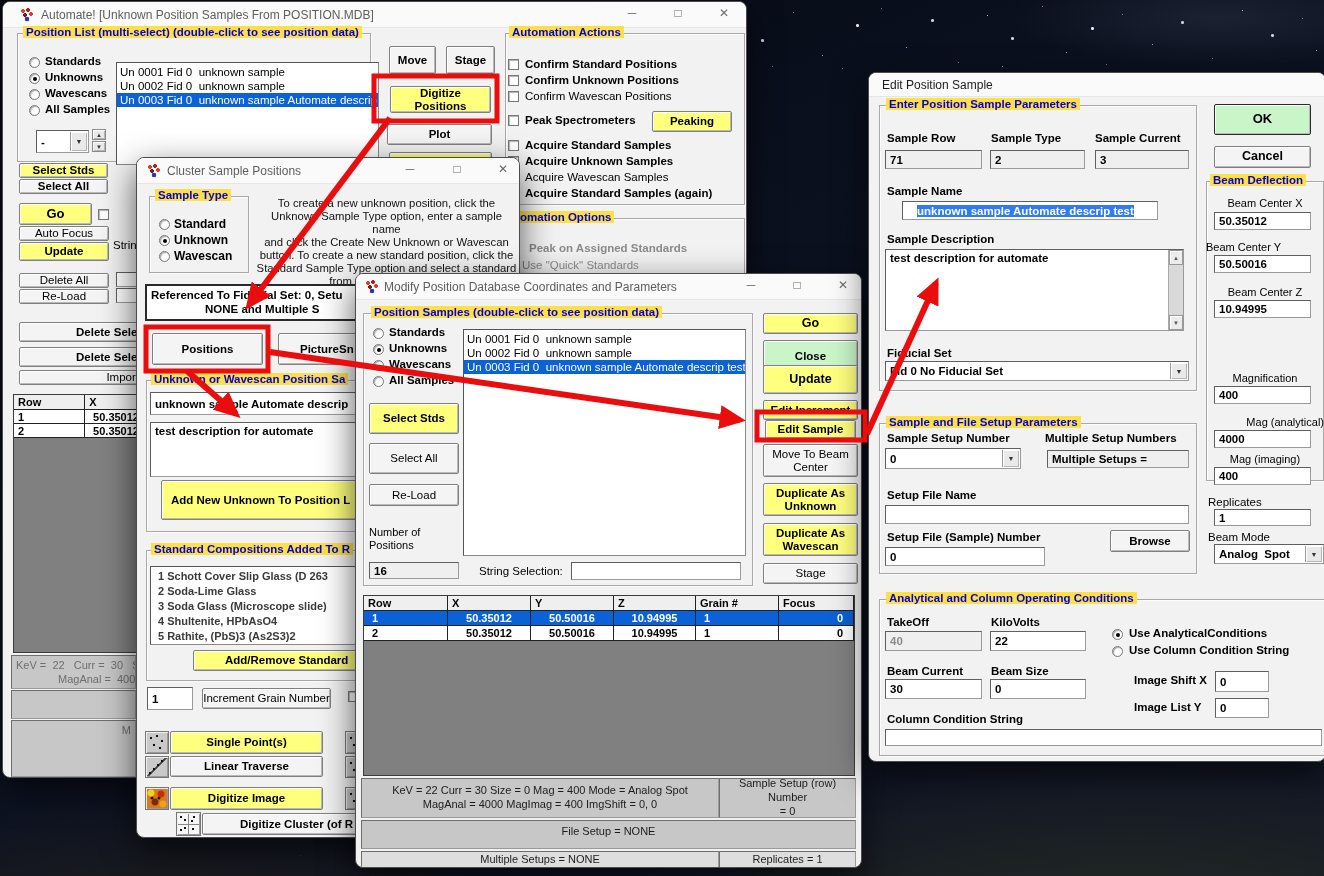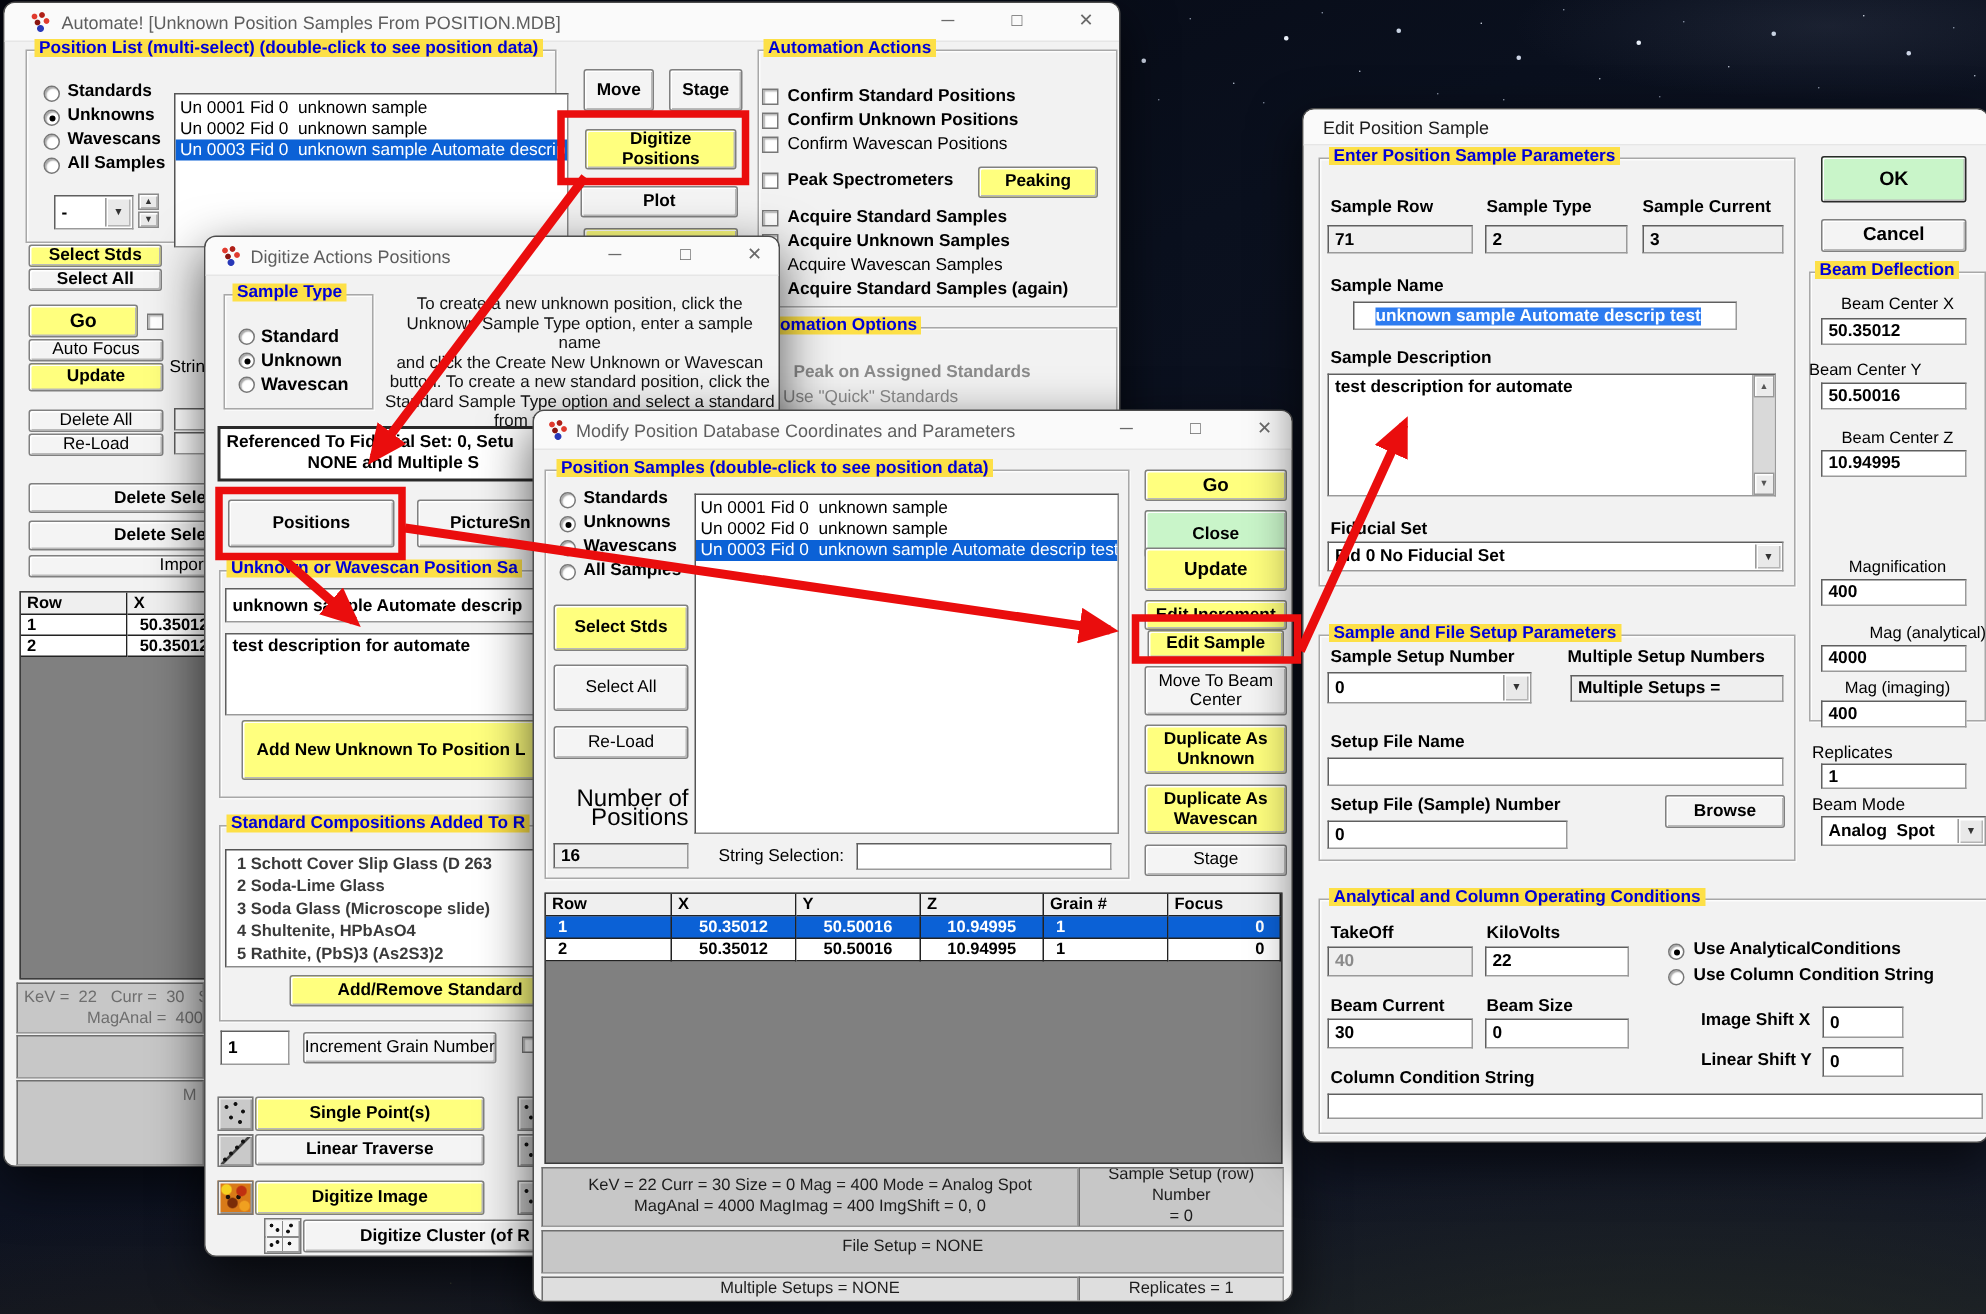--- a/index.html
+++ b/index.html
@@ -198,21 +198,21 @@
   <span class="lbl" style="left:522px;top:185px">Acquire Standard Samples (again)</span>
   <div class="gb" style="left:502px;top:216px;width:240px;height:76px"></div>
   <span class="gblbl" style="left:514px;top:209px">omation Options</span>
   <span class="lbl gray" style="left:526px;top:240px">Peak on Assigned Standards</span>
   <span class="lbl reg gray" style="left:519px;top:257px">Use "Quick" Standards</span>
 </div>
 
 <div class="win" id="w-digitize" style="left:136px;top:157px;width:384px;height:681px;z-index:2">
   <div class="tbar">
     <span class="picon" style="left:9px;top:6px"></span>
-    <span class="ttxt" style="left:30px">Digitize Actions Positions</span>
+    <span class="ttxt" style="left:30px">Cluster Sample Positions</span>
     <span class="wc" style="left:262px">─</span>
     <span class="wc" style="left:309px">□</span>
     <span class="wc" style="left:355px">✕</span>
   </div>
   <div class="gb" style="left:12px;top:38px;width:100px;height:77px"></div>
   <span class="gblbl" style="left:18px;top:31px">Sample Type</span>
   <span class="radio" style="left:22px;top:61px"></span>
   <span class="lbl" style="left:37px;top:59px;font-size:12px">Standard</span>
   <span class="radio sel" style="left:22px;top:77px"></span>
   <span class="lbl" style="left:37px;top:75px;font-size:12px">Unknown</span>
@@ -282,21 +282,21 @@
   <span class="radio" style="left:17px;top:102px"></span>
   <span class="lbl" style="left:33px;top:100px">All Samples</span>
   <div class="list" style="left:107px;top:55px;width:283px;height:227px;padding-top:2px">
     <div class="li">Un 0001 Fid 0  unknown sample</div>
     <div class="li">Un 0002 Fid 0  unknown sample</div>
     <div class="li sel">Un 0003 Fid 0  unknown sample Automate descrip test</div>
   </div>
   <div class="btn b yellow" style="left:13px;top:129px;width:90px;height:31px">Select Stds</div>
   <div class="btn" style="left:13px;top:169px;width:90px;height:31px">Select All</div>
   <div class="btn" style="left:13px;top:210px;width:90px;height:22px">Re-Load</div>
-  <div class="abs" style="left:13px;top:252px;width:90px;text-align:right;font-size:16px;line-height:13px;white-space:pre-line">Number of
+  <div class="abs" style="left:13px;top:252px;width:90px;text-align:left;font-size:11px;line-height:13px;white-space:pre-line">Number of
 Positions</div>
   <div class="fld sunk" style="left:13px;top:288px;width:90px;height:17px">16</div>
   <span class="lbl reg" style="left:123px;top:291px">String Selection:</span>
   <div class="fld" style="left:215px;top:288px;width:170px;height:18px"></div>
   <div class="btn b yellow" style="left:407px;top:39px;width:95px;height:21px;font-size:12.5px">Go</div>
   <div class="btn b green" style="left:407px;top:66px;width:95px;height:32px">Close</div>
   <div class="btn b yellow" style="left:407px;top:91px;width:95px;height:29px;font-size:12.5px">Update</div>
   <div class="btn b yellow" style="left:407px;top:126px;width:95px;height:20px">Edit Increment</div>
   <div class="btn b yellow" style="left:409px;top:146px;width:91px;height:19px">Edit Sample</div>
   <div class="btn" style="left:407px;top:170px;width:95px;height:33px">Move To Beam
@@ -391,21 +391,21 @@
   <span class="radio sel" style="left:243px;top:556px"></span>
   <span class="lbl" style="left:260px;top:554px">Use AnalyticalConditions</span>
   <span class="radio" style="left:243px;top:573px"></span>
   <span class="lbl" style="left:260px;top:571px">Use Column Condition String</span>
   <span class="lbl" style="left:18px;top:592px">Beam Current</span>
   <div class="fld" style="left:16px;top:606px;width:97px;height:20px">30</div>
   <span class="lbl" style="left:122px;top:592px">Beam Size</span>
   <div class="fld" style="left:121px;top:606px;width:96px;height:20px">0</div>
   <span class="lbl" style="left:265px;top:601px">Image Shift X</span>
   <div class="fld" style="left:346px;top:598px;width:54px;height:21px">0</div>
-  <span class="lbl" style="left:265px;top:628px">Linear Shift Y</span>
+  <span class="lbl" style="left:265px;top:628px">Image List Y</span>
   <div class="fld" style="left:346px;top:625px;width:54px;height:20px">0</div>
   <span class="lbl" style="left:18px;top:640px">Column Condition String</span>
   <div class="fld" style="left:16px;top:656px;width:437px;height:17px"></div>
   <div class="btn b green" style="left:345px;top:31px;width:97px;height:31px;font-size:13px;border-color:#2a2a2a">OK</div>
   <div class="btn b" style="left:345px;top:73px;width:97px;height:22px;font-size:12.5px">Cancel</div>
   <div class="gb" style="left:337px;top:108px;width:118px;height:300px"></div>
   <span class="gblbl" style="left:341px;top:101px">Beam Deflection</span>
   <div class="abs reg" style="left:337px;top:124px;width:118px;text-align:center;font-size:11px">Beam Center X</div>
   <div class="fld" style="left:345px;top:139px;width:97px;height:18px">50.35012</div>
   <div class="abs reg" style="left:337px;top:168px;width:128px;text-align:left;font-size:11px">Beam Center Y</div>

